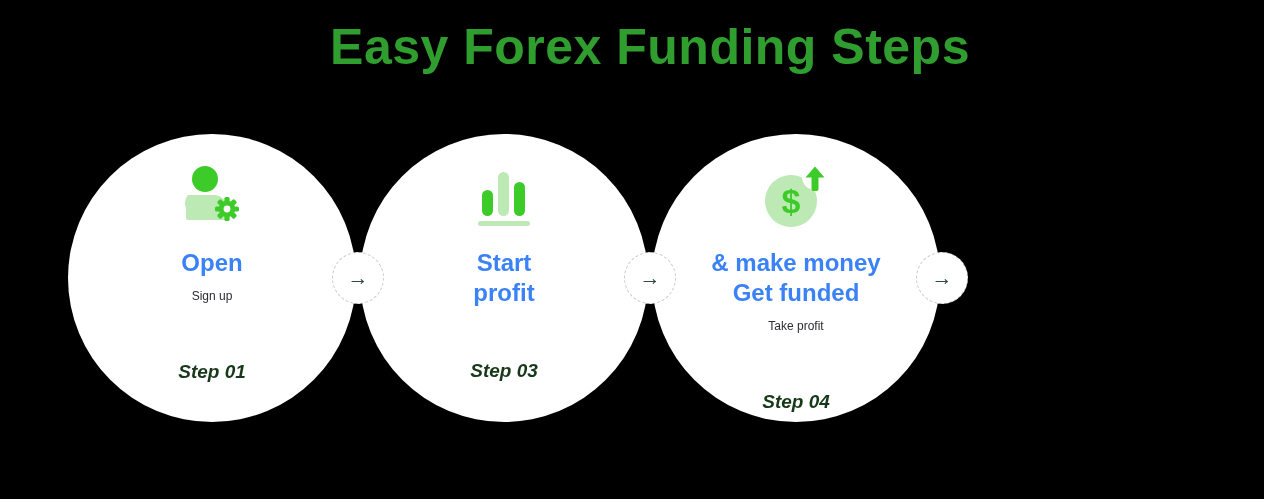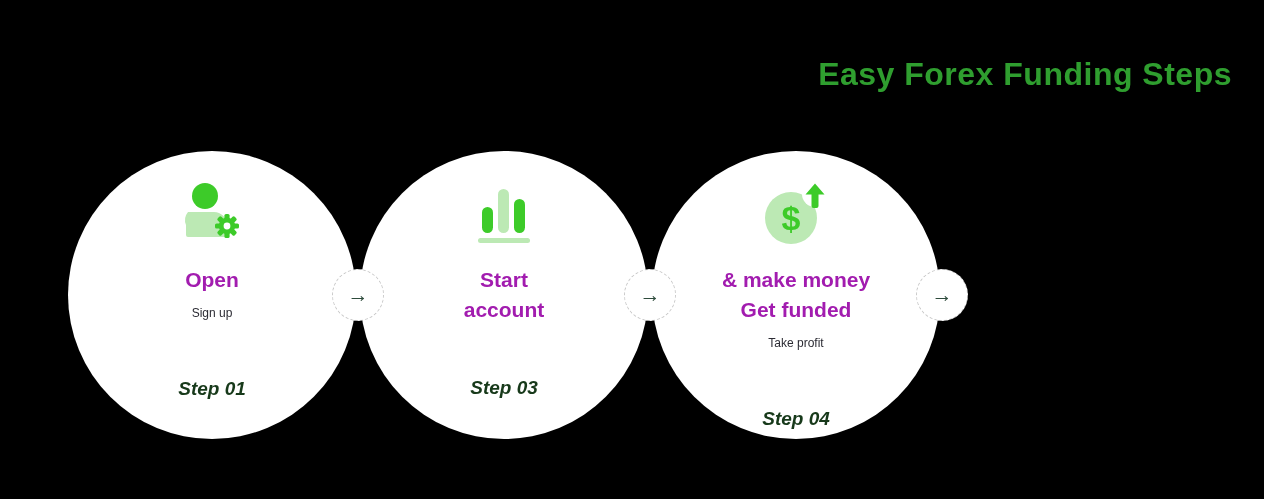--- a/index.html
+++ b/index.html
@@ -8,23 +8,23 @@
     background: #000000;
     font-family: "Liberation Sans", sans-serif;
     overflow: hidden;
   }
   .wrap {
     position: relative;
     width: 1164px;
     margin-left: 68px;
   }
   h1.title {
-    margin-top: 57px;
-    text-align: right;
-    font-size: 32px;
+    margin-top: 20px;
+    text-align: center;
+    font-size: 50px;
     line-height: 1.1;
     font-weight: 800;
     letter-spacing: 0.5px;
     color: #2F9E2F;
   }
   .steps {
     position: relative;
     margin-top: 59px;
     display: flex;
     gap: 4px;
@@ -41,24 +41,24 @@
     flex: 0 0 auto;
   }
   .icon-box {
     height: 64px;
     display: flex;
     align-items: center;
     justify-content: center;
   }
   .step-title {
     margin-top: 20px;
-    font-size: 21px;
+    font-size: 24px;
     line-height: 30px;
     font-weight: 800;
-    color: #a21caf;
+    color: #3b82f6;
   }
   .step-title span { display: block; }
   .step-subtitle {
     margin-top: 5px;
     font-size: 12px;
     line-height: 26px;
     color: #2B2B33;
   }
   .step-label {
     margin-top: 52px;
@@ -131,21 +131,21 @@
       <div class="icon-box">
         <svg width="64" height="64" viewBox="0 0 64 64" aria-hidden="true">
           <rect x="10" y="26" width="11" height="26" rx="5.5" fill="#3DCB29"></rect>
           <rect x="26" y="8" width="11" height="44" rx="5.5" fill="#BCE9B4"></rect>
           <rect x="42" y="18" width="11" height="34" rx="5.5" fill="#3DCB29"></rect>
           <rect x="6" y="57" width="52" height="5" rx="2.5" fill="#BCE9B4"></rect>
         </svg>
       </div>
       <div class="step-title">
         <span>Start</span>
-        <span>account</span>
+        <span>profit</span>
       </div>
       <div class="step-label">Step 03</div>
     </div>
 
     <div class="step-circle">
       <div class="icon-box">
         <svg width="64" height="64" viewBox="0 0 64 64" aria-hidden="true">
           <circle cx="27" cy="37" r="26" fill="#BCE9B4"></circle>
           <circle cx="51" cy="13" r="13" fill="#FFFFFF"></circle>
           <path d="M51,2.5 L60.5,13.5 L54.5,13.5 L54.5,25 a2,2 0 0 1 -2,2 h-3 a2,2 0 0 1 -2,-2 L47.5,13.5 L41.5,13.5 Z" fill="#3DCB29"></path>

